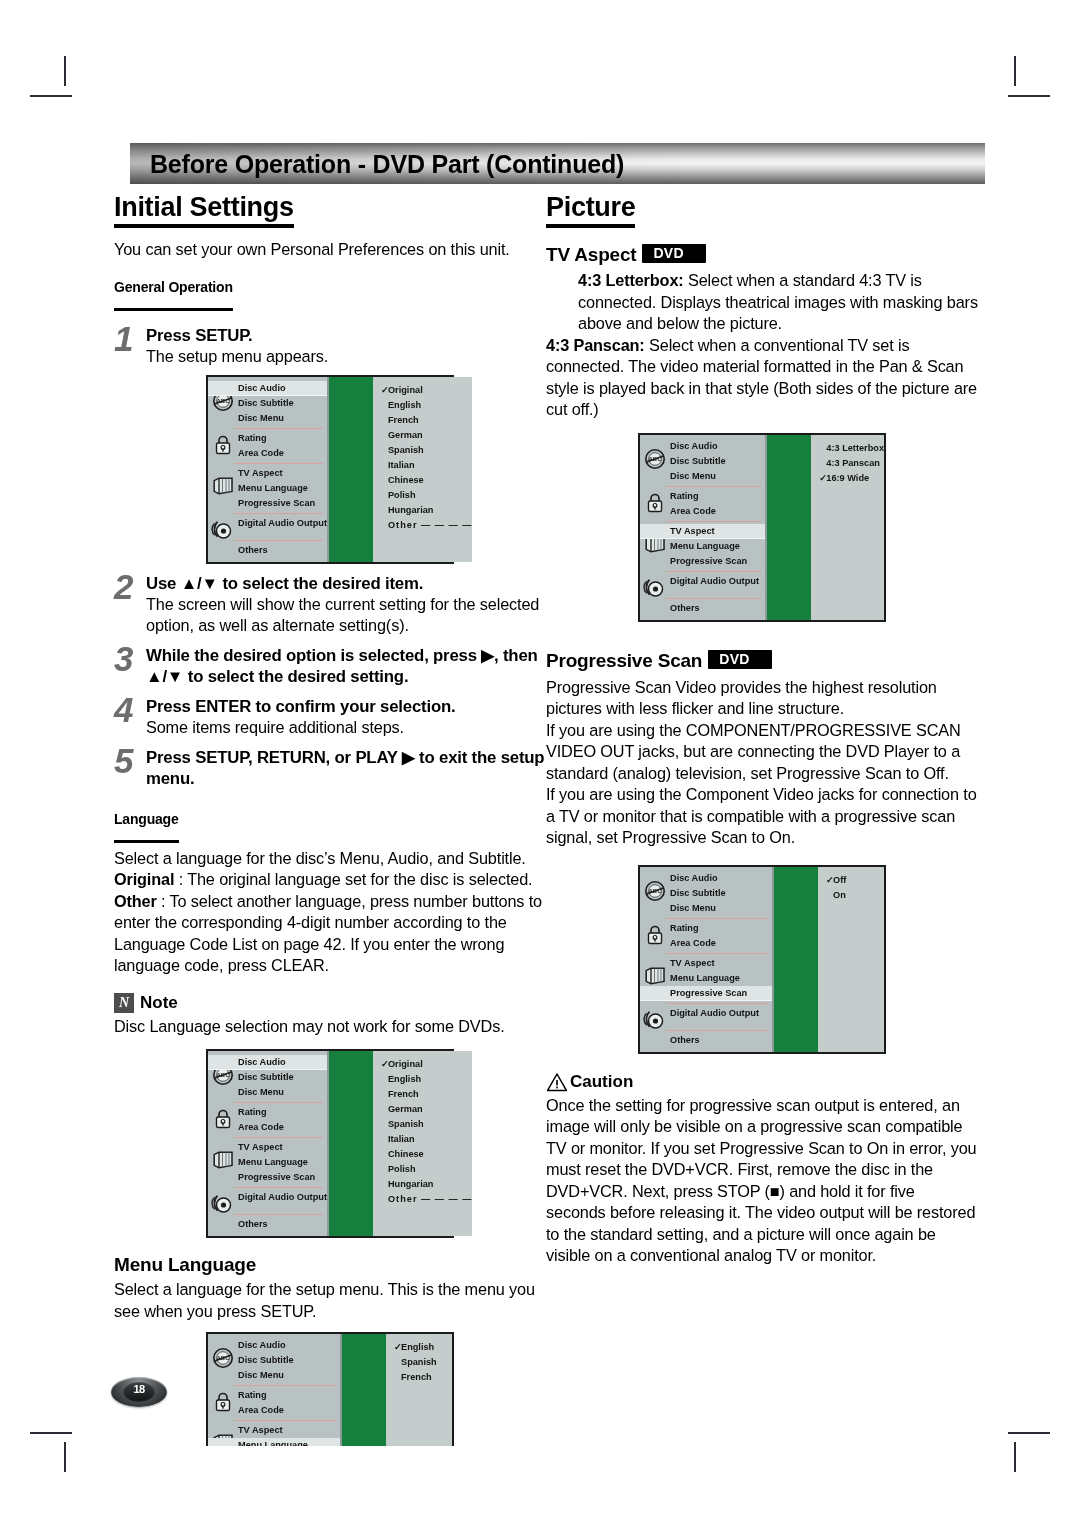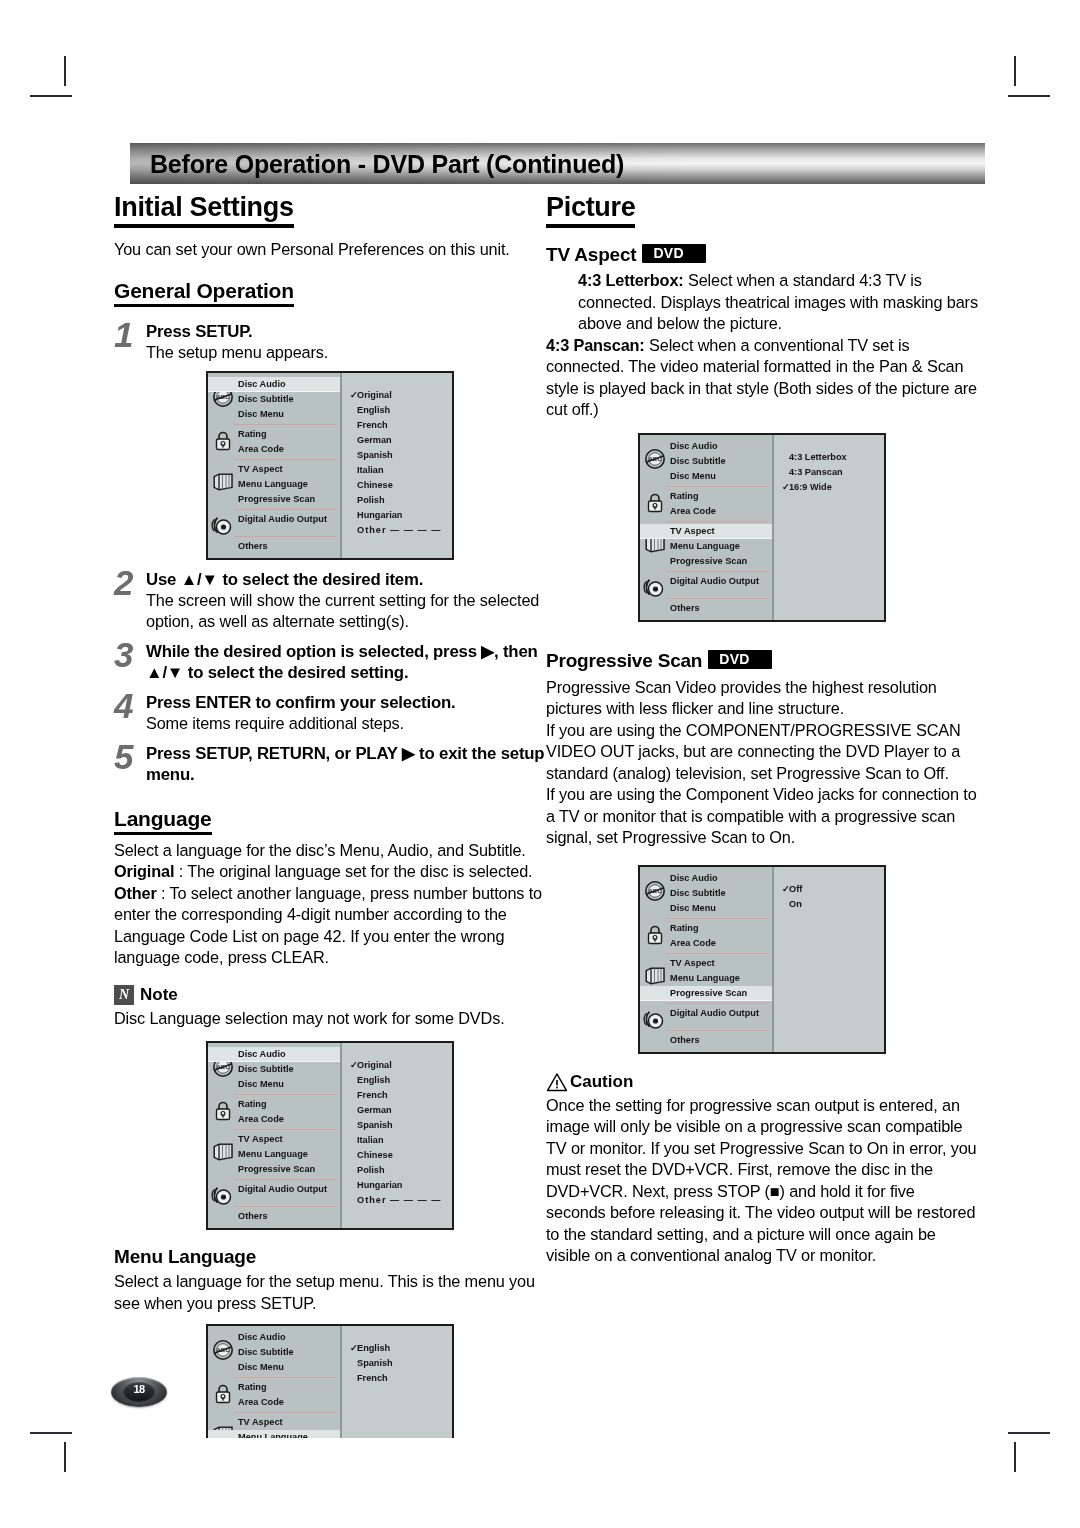--- a/index.html
+++ b/index.html
@@ -66,26 +66,26 @@
   h1.sec {
     font-size: 27px;
     font-weight: bold;
     margin: 0 0 6px 0;
     display: inline-block;
     border-bottom: 4px solid #000;
     padding-bottom: 1px;
     letter-spacing: -0.3px;
   }
   h2.sub {
-    font-size: 21px;
+    font-size: 14px;
     font-weight: bold;
     margin: 18px 0 5px 0;
     display: inline-block;
     border-bottom: 3px solid #000;
-    padding-bottom: 1px;
+    padding-bottom: 13px;
     letter-spacing: -0.2px;
   }
   h3.item {
     font-size: 19px;
     font-weight: bold;
     margin: 14px 0 3px 0;
     letter-spacing: -0.2px;
   }
   p.body {
     font-size: 16.3px;
@@ -139,33 +139,34 @@
 
   
   .osd {
     width: 248px;
     border: 2px solid #1b1b1b;
     background: #15803d;
     display: flex;
     margin: 8px auto 0 auto;
     box-sizing: border-box;
     position: relative;
+    gap: 44px;
   }
   .osd-left {
     width: 134px;
     background: #b9c2c2;
     position: relative;
     padding: 4px 0 4px 0;
     box-sizing: border-box;
     border-right: 2px solid #8e9a9a;
   }
   .osd-right {
     flex: 1;
     background: #c4cccc;
-    padding: 15px 0 4px 0;
+    padding: 6px 0 4px 0;
     box-sizing: border-box;
   }
   .osd-row {
     font-size: 9.2px;
     font-weight: bold;
     color: #141414;
     height: 15px;
     line-height: 15px;
     padding-left: 30px;
     white-space: nowrap;

